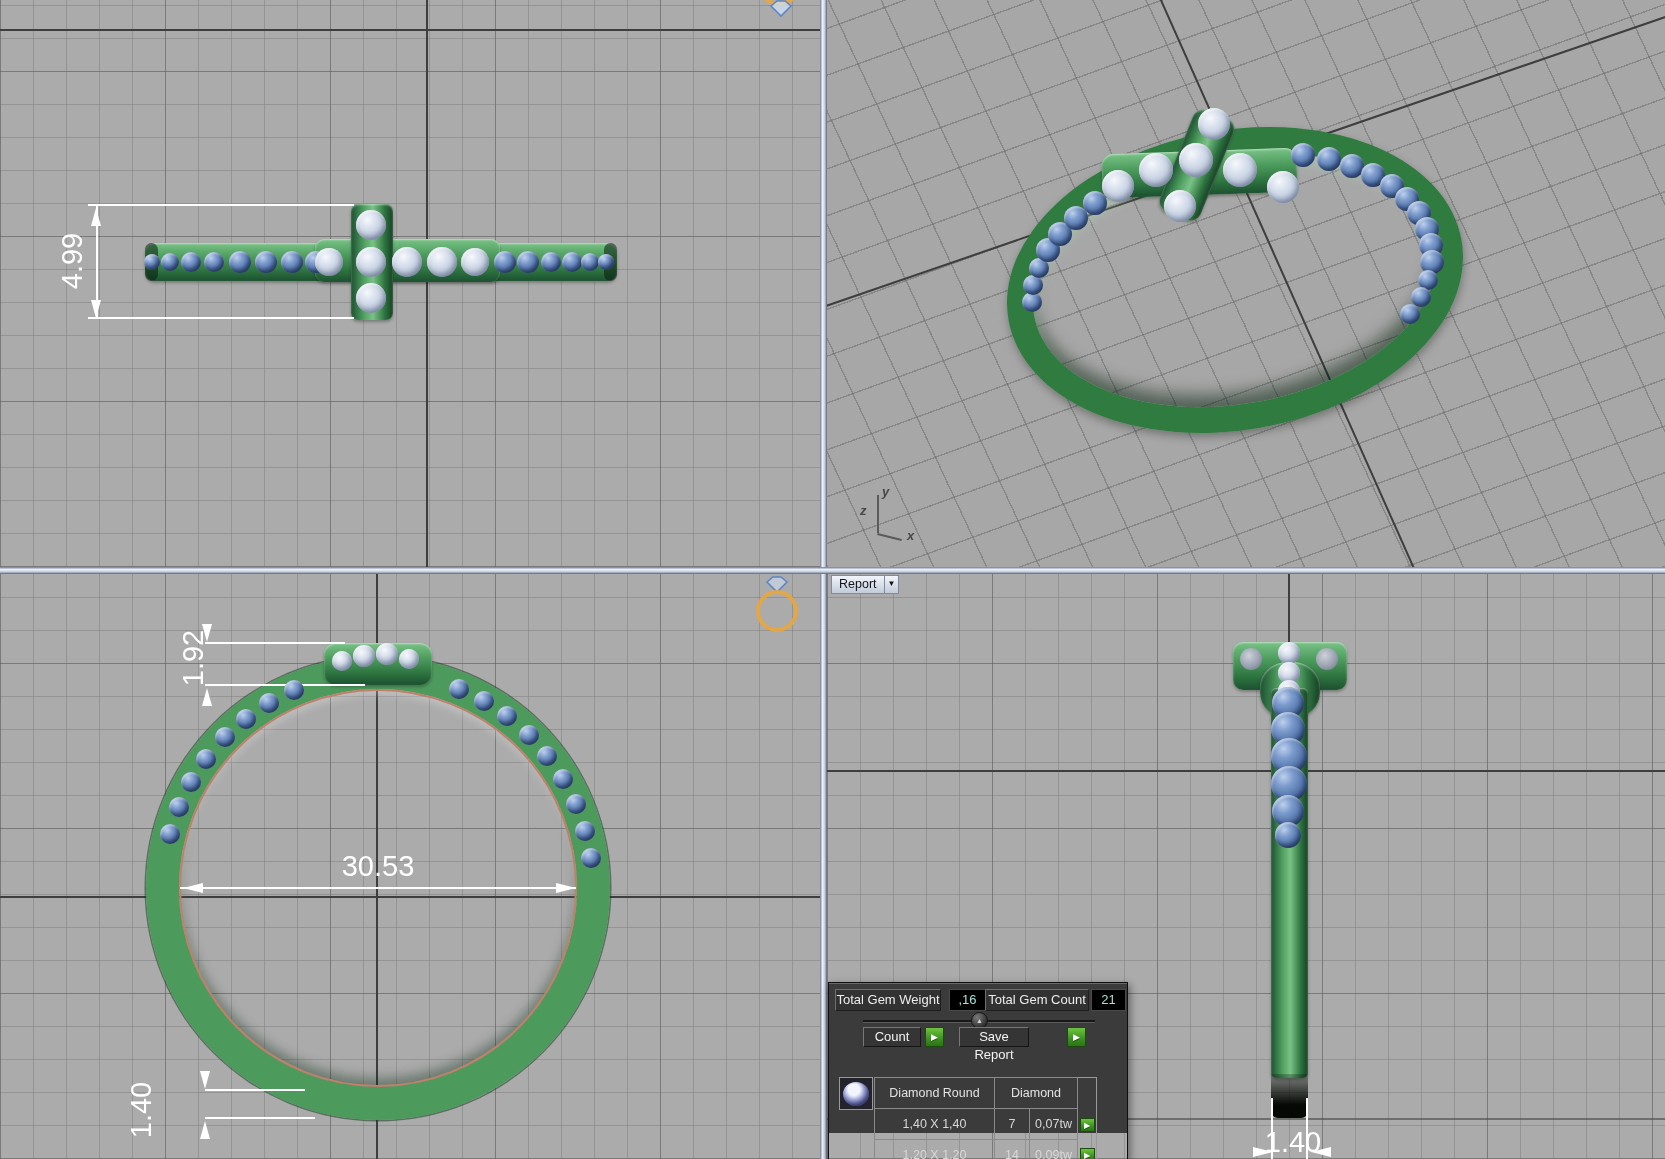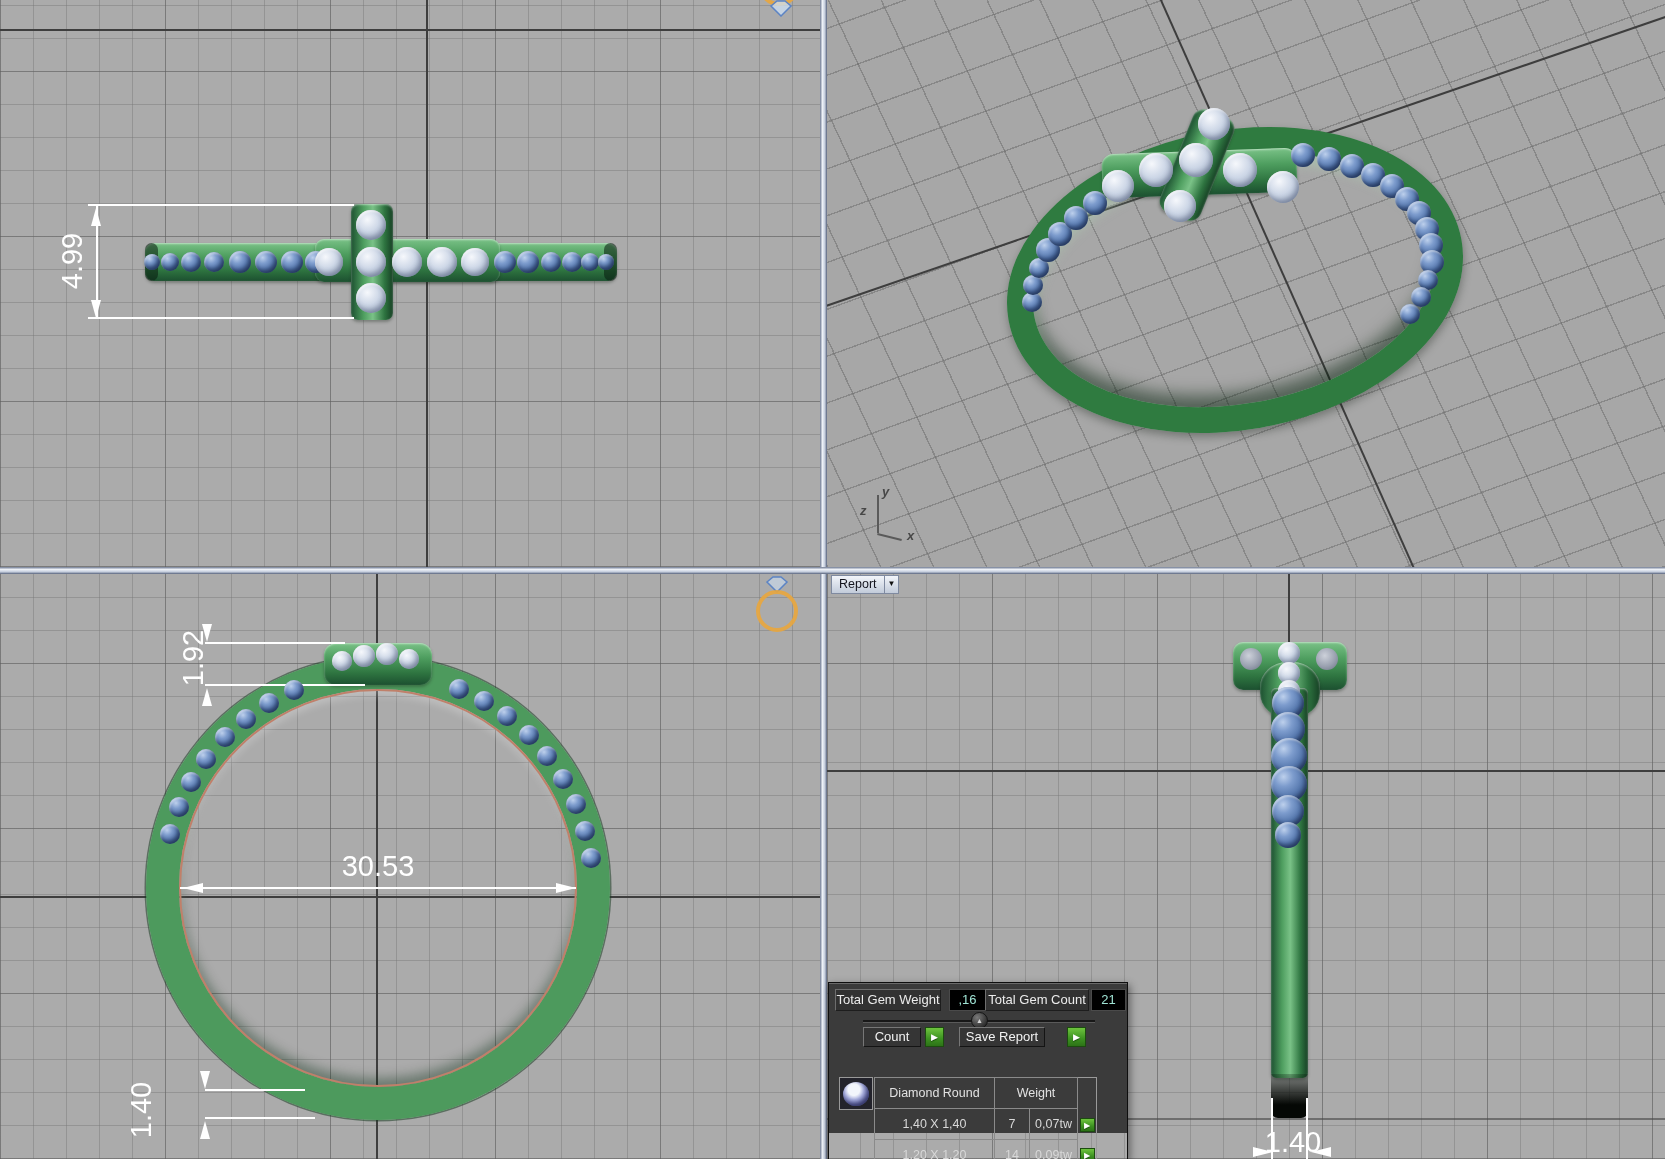--- a/index.html
+++ b/index.html
@@ -287,31 +287,31 @@
     <span class="flabel" style="left:6px;top:5px;width:106px">Total Gem Weight</span>
     <span class="fval" style="left:120px;top:5px;width:37px">,16</span>
     <span class="flabel" style="left:156px;top:5px;width:104px">Total Gem Count</span>
     <span class="fval" style="left:262px;top:5px;width:35px">21</span>
 
     <div class="groove" style="left:34px;top:36px;width:232px"></div>
     <div class="knob" style="left:142px;top:28px">▲</div>
 
     <button class="pbtn" style="left:34px;top:43px;width:58px">Count</button>
     <button class="garrow" style="left:96px;top:43px;width:19px;height:20px;font-size:9px">▶</button>
-    <button class="pbtn" style="left:130px;top:43px;width:86px">Save Report</button>
+    <button class="pbtn" style="left:130px;top:43px;width:70px">Save Report</button>
     <button class="garrow" style="left:238px;top:43px;width:19px;height:20px;font-size:9px">▶</button>
 
     <div class="gemimg">
         <div class="gemball"></div>
       </div>
     <table class="gtable" cellspacing="0">
       <tbody>
           <tr>
         <td class="hdr" style="width:120px">Diamond Round</td>
-        <td class="hdr" colspan="2" style="width:83px">Weight</td>
+        <td class="hdr" colspan="2" style="width:83px">Diamond</td>
         <td class="arrcell" style="width:19px"></td>
       </tr>
       <tr>
         <td>1,40 X 1,40</td>
         <td style="width:35px">7</td>
         <td style="width:48px">0,07tw</td>
         <td class="arrcell"><span class="rowarrow">▶</span></td>
       </tr>
       <tr>
         <td>1,20 X 1,20</td>

